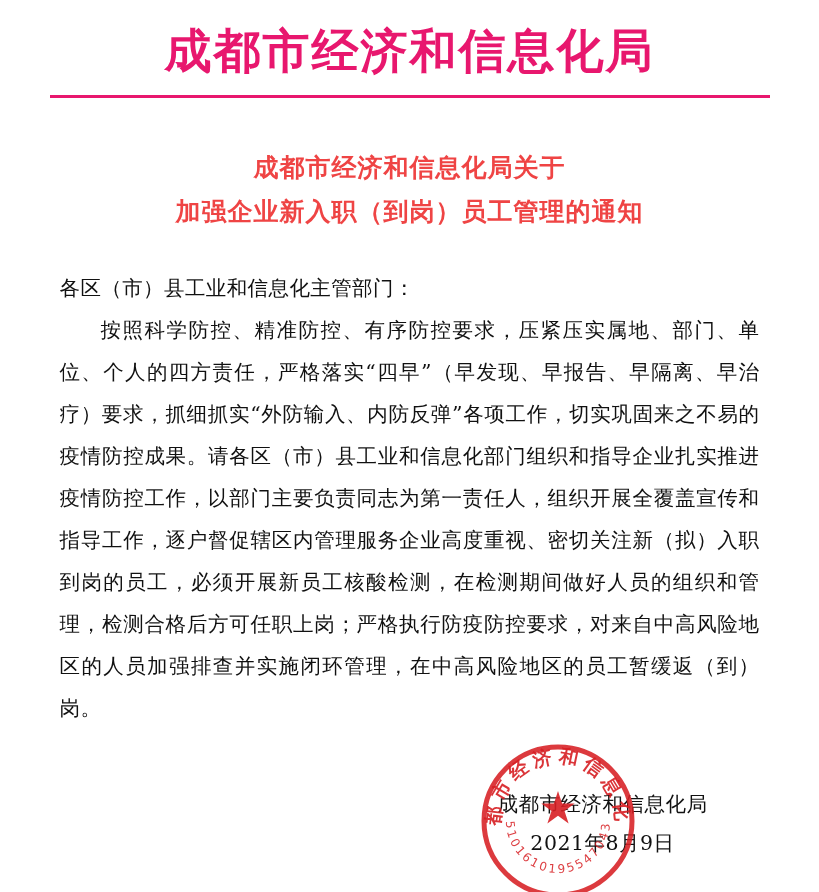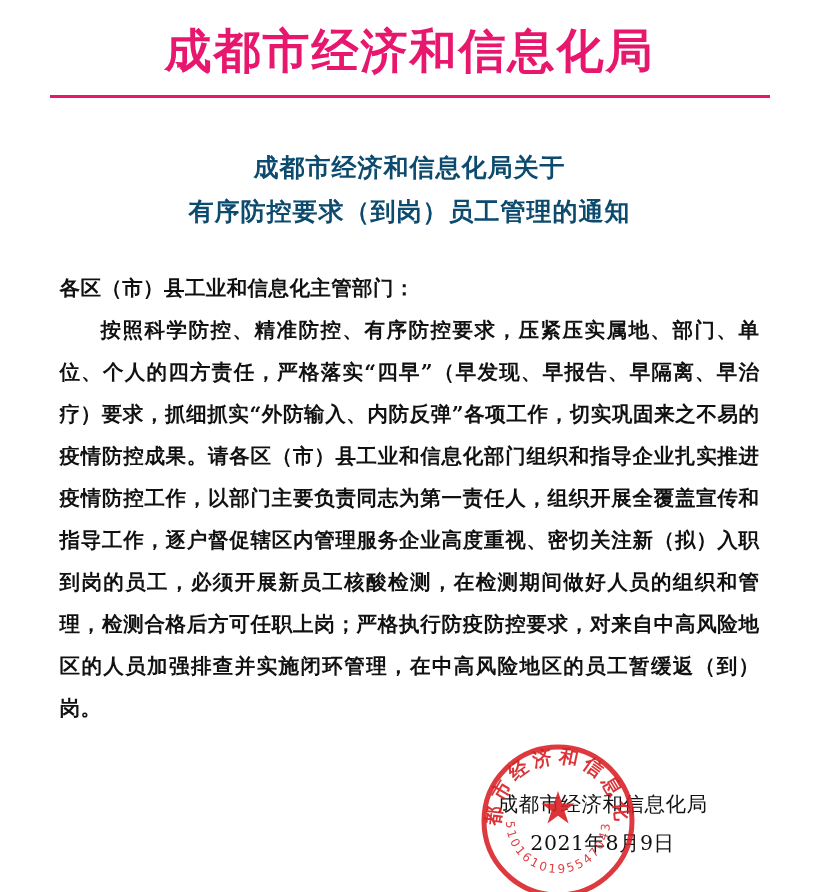--- a/index.html
+++ b/index.html
@@ -45,38 +45,37 @@
   }
 
   
   .doc-title {
     margin-top: 48px;
     text-align: center;
     font-family: "DejaVu Serif", "Liberation Serif", serif;
     font-weight: bold;
     font-size: 25px;
     line-height: 1.75;
-    color: #0c4a6e;
+    color: #ef4444;
     letter-spacing: 1px;
   }
   .doc-title-line {
     display: block;
   }
 
   
   .doc-body {
     margin: 34px auto 0 auto;
     width: 700px;
     font-family: "DejaVu Serif", "Liberation Serif", serif;
     font-size: 20.5px;
     line-height: 2.05;
     color: #111111;
     letter-spacing: 0.4px;
     text-align: justify;
-    font-weight: bold;
   }
   .salutation {
     display: block;
   }
   .para {
     display: block;
     text-indent: 2em;
   }
   .para + .para {
     margin-top: 0;
@@ -121,21 +120,21 @@
 
 <div class="page">
 
   <div class="letterhead">
     <div class="letterhead-title">成都市经济和信息化局</div>
     <div class="letterhead-rule"></div>
   </div>
 
   <div class="doc-title">
     <span class="doc-title-line">成都市经济和信息化局关于</span>
-    <span class="doc-title-line">有序防控要求（到岗）员工管理的通知</span>
+    <span class="doc-title-line">加强企业新入职（到岗）员工管理的通知</span>
   </div>
 
   <div class="doc-body">
     <span class="salutation">各区（市）县工业和信息化主管部门：</span>
     <span class="para">按照科学防控、精准防控、有序防控要求，压紧压实属地、部门、单位、个人的四方责任，严格落实“四早”（早发现、早报告、早隔离、早治疗）要求，抓细抓实“外防输入、内防反弹”各项工作，切实巩固来之不易的疫情防控成果。请各区（市）县工业和信息化部门组织和指导企业扎实推进疫情防控工作，以部门主要负责同志为第一责任人，组织开展全覆盖宣传和指导工作，逐户督促辖区内管理服务企业高度重视、密切关注新（拟）入职到岗的员工，必须开展新员工核酸检测，在检测期间做好人员的组织和管理，检测合格后方可任职上岗；严格执行防疫防控要求，对来自中高风险地区的人员加强排查并实施闭环管理，在中高风险地区的员工暂缓返（到）岗。</span>
   </div>
 
   <div class="signature">
 
     <div class="sign-lines">

